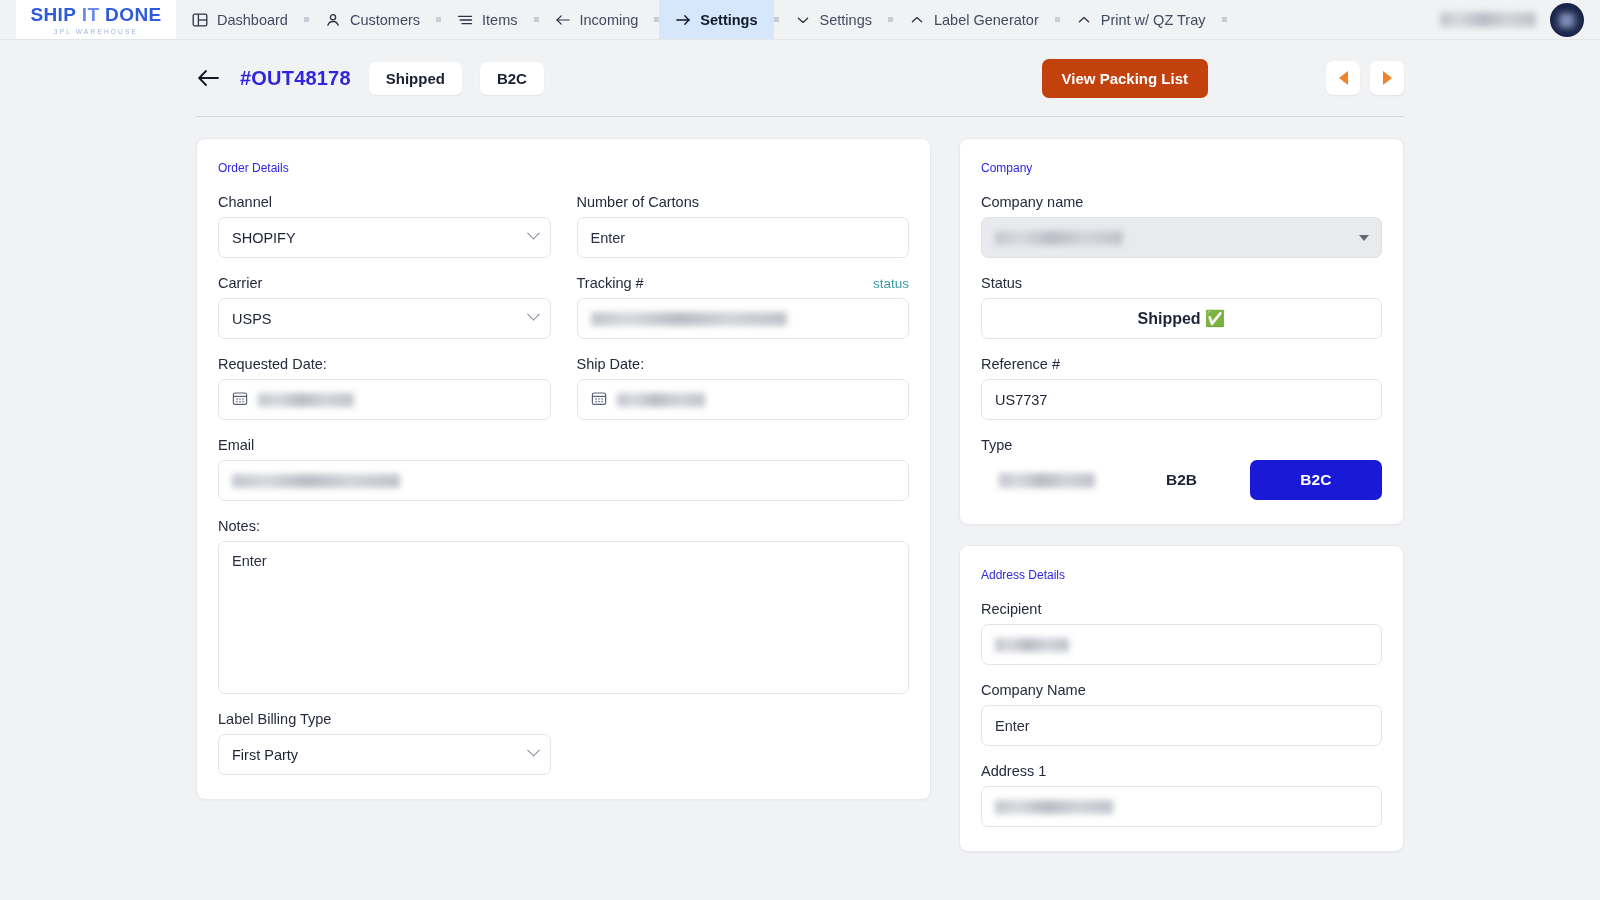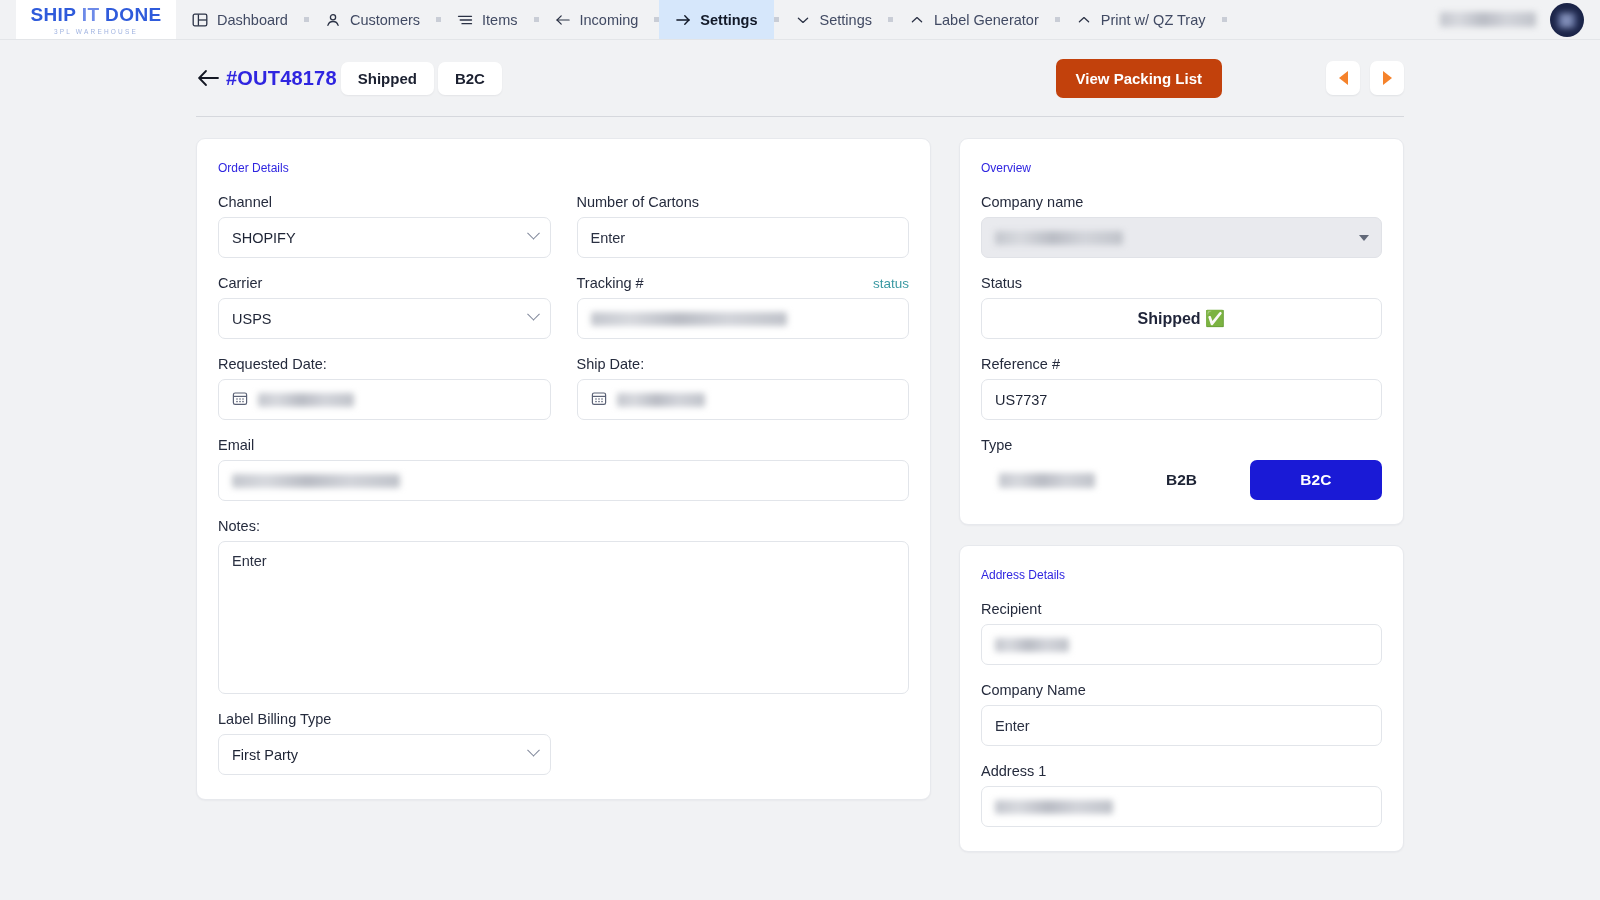--- a/index.html
+++ b/index.html
@@ -105,21 +105,21 @@
   }
   .avatar .blur { width: 18px; height: 15px; position: absolute; left: 8px; top: 10px;
      background: linear-gradient(90deg,#5a6a9a,#8f9bc2,#4d5c8c); }
 
   
   .page { padding: 0 196px; }
   .order-header {
     display: flex;
     align-items: center;
     height: 76px;
-    gap: 4px;
+    gap: 18px;
   }
   .back-arrow {
     width: 26px; height: 26px;
     display: flex; align-items: center; justify-content: center;
     cursor: pointer;
   }
   .order-id {
     font-size: 20px;
     font-weight: bold;
     color: #2f25e0;
@@ -508,21 +508,21 @@
               </div>
           </div>
           <div class="fld" style="margin-bottom:0"></div>
         </div>
       </div>
     </div>
 
     <div class="col-right">
 
       <div class="card">
-        <div class="card-title">Overview</div>
+        <div class="card-title">Company</div>
 
         <div class="fld">
           <div class="fld-label">
               <span>Company name</span>
             </div>
           <div class="ctrl disabled">
               <span class="blur val" style="width:128px"></span>
               <span class="caret-solid"></span>
             </div>
         </div>

